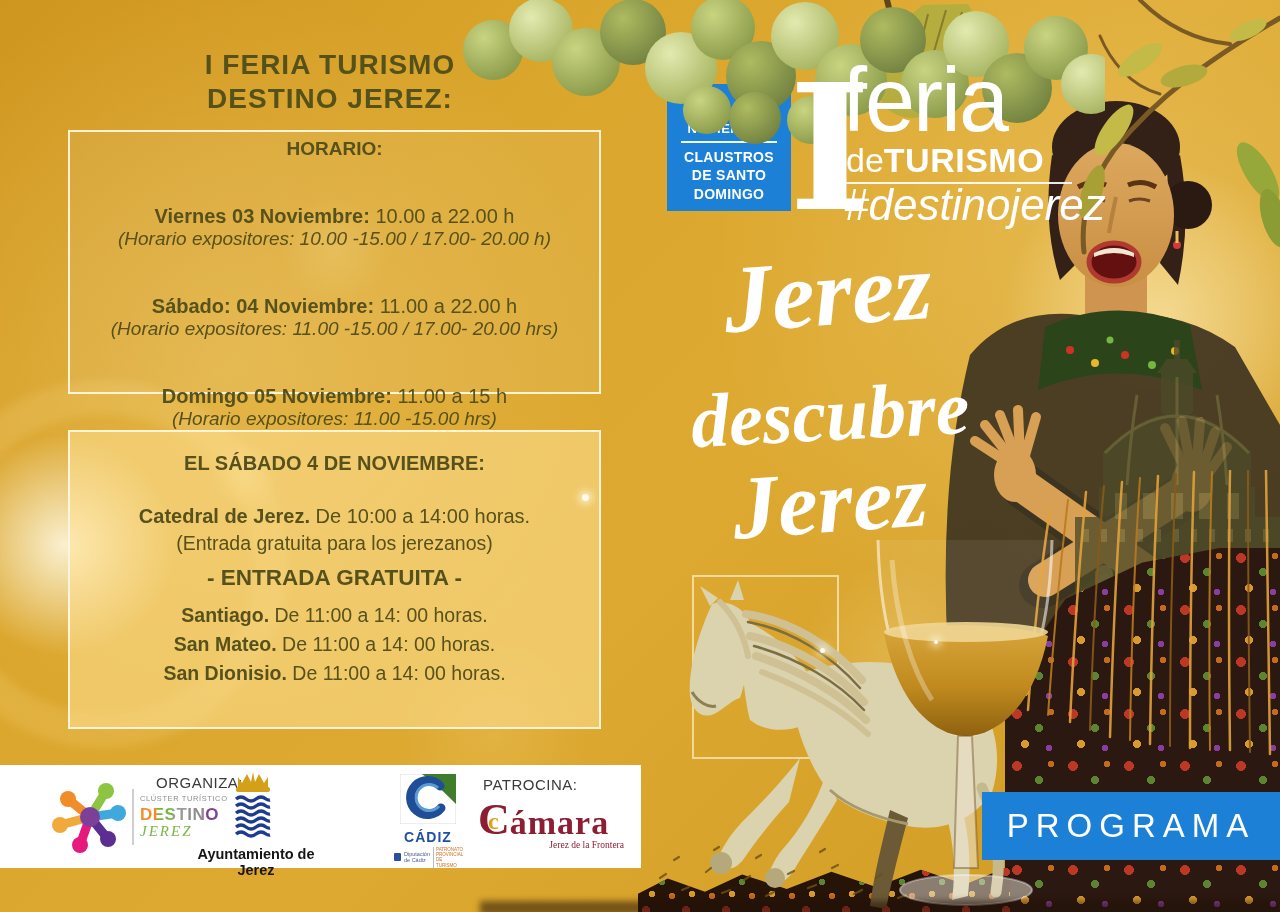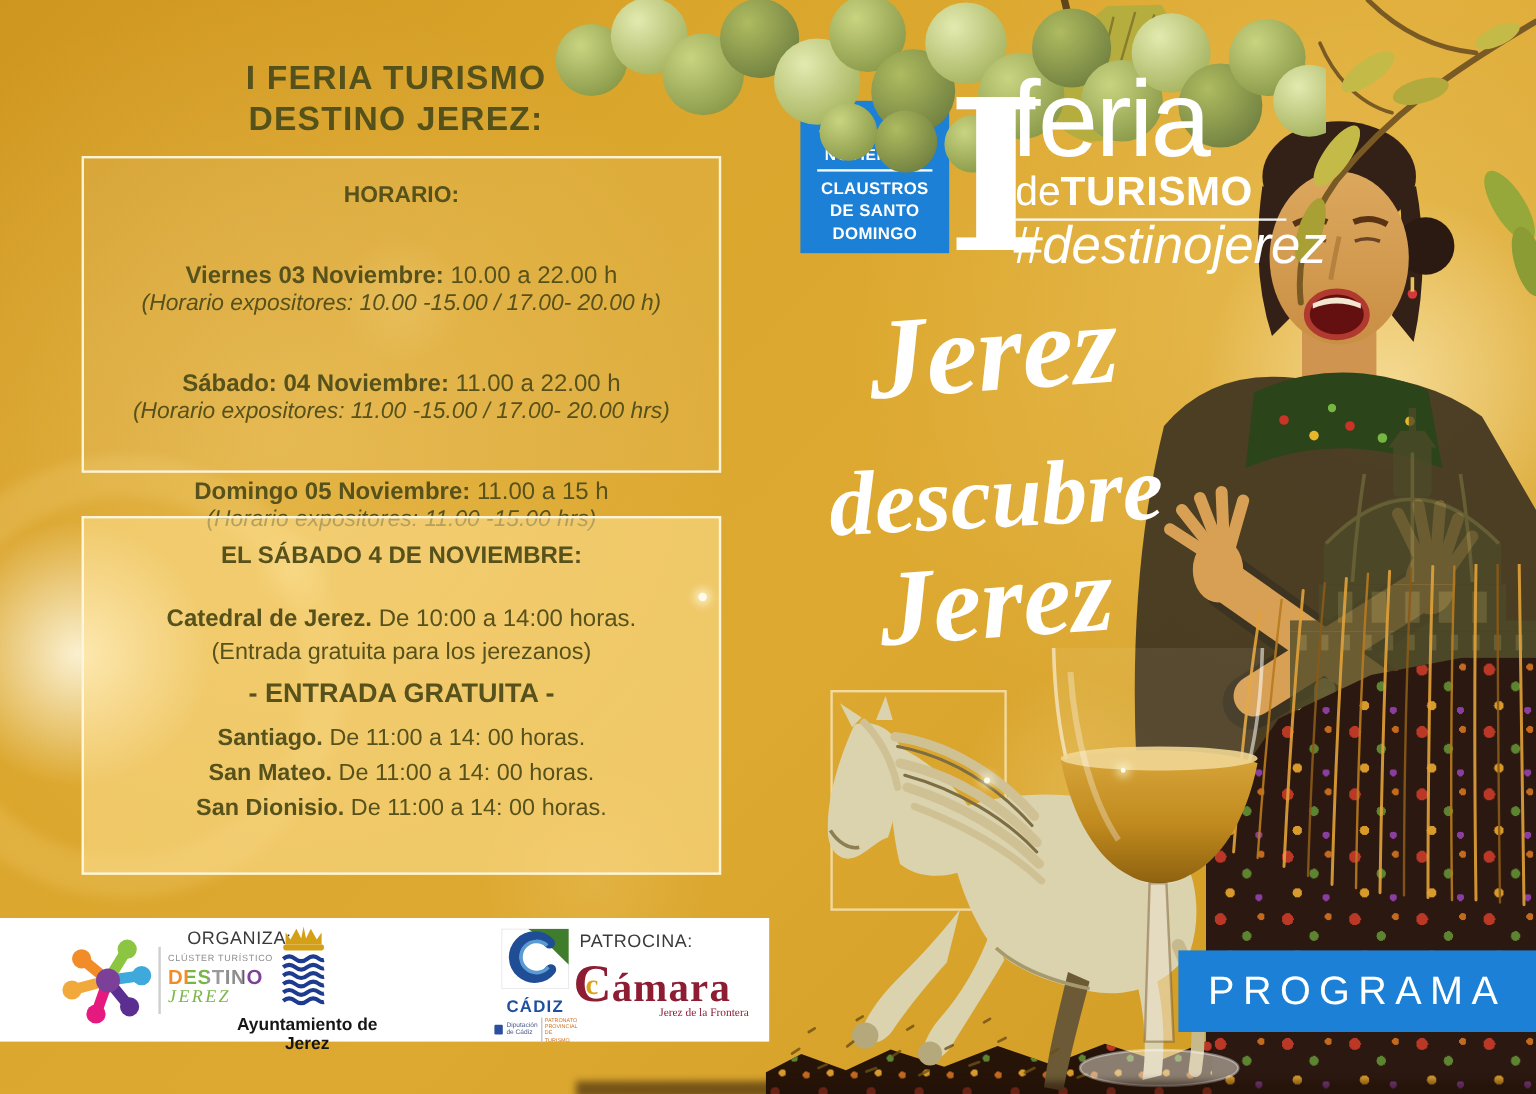--- a/index.html
+++ b/index.html
@@ -28,21 +28,21 @@
   .s2{left:820px;top:648px;width:5px;height:5px;}
   .s3{left:934px;top:640px;width:4px;height:4px;}
   .bottom-shadow{left:480px;top:901px;width:800px;height:14px;background:rgba(32,16,6,.55);filter:blur(3px);}
 
   
   .page-title{left:150px;top:48px;width:360px;text-align:center;color:#55511a;
     font-size:28px;font-weight:bold;letter-spacing:1px;line-height:34px;}
   .box{box-sizing:border-box;border:2px solid rgba(255,248,226,.92);}
   .horario-box{left:68px;top:130px;width:533px;height:264px;background:rgba(255,255,255,.07);
     display:flex;flex-direction:column;justify-content:space-evenly;align-items:center;
-    text-align:center;color:#57511b;padding:20px 8px;}
+    text-align:center;color:#57511b;padding:6px 8px;}
   .horario-box .head{font-size:19px;font-weight:bold;}
   .h-line{font-size:20px;margin-top:45px;}
   .h-line .b{font-weight:bold;}
   .h-note{font-size:19px;font-style:italic;}
   .saturday-box{left:68px;top:430px;width:533px;height:299px;background:rgba(255,226,150,.55);
     text-align:center;color:#57511b;padding:20px 8px 0 8px;}
   .saturday-box .head{font-size:20px;font-weight:bold;margin-bottom:28px;}
   .cat-line{font-size:20px;line-height:27px;}
   .cat-line .b{font-weight:bold;}
   .cat-note{font-size:19.5px;line-height:27px;}
@@ -57,21 +57,21 @@
   .cluster-svg{left:44px;top:12px;}
   .cluster-divider{left:132px;top:24px;width:2px;height:56px;background:#cfcfcf;}
   .cluster-text{left:140px;top:30px;width:110px;line-height:1;}
   .cluster-top{font-size:7.5px;color:#8d8d8d;letter-spacing:.6px;}
   .cluster-mid{margin-top:3px;font-size:17px;font-weight:800;letter-spacing:.5px;
     background:linear-gradient(90deg,#f28c28 0 15%,#76b642 15% 30%,#9a9a9a 30% 44%,#8e8e8e 44% 57%,#7c4099 57% 71%,#9a9a9a 71% 85%,#e6197f 85% 100%);
     -webkit-background-clip:text;background-clip:text;color:transparent;}
   .cluster-script{font-family:cursive;font-style:italic;font-size:15px;color:#7ab648;margin-top:1px;letter-spacing:2px;}
   .ayto-svg{left:230px;top:6px;}
   .ayto-label{left:188px;top:81px;width:136px;text-align:center;font-size:14.5px;font-weight:bold;color:#161616;}
-  .cadiz{left:412px;top:9px;width:68px;text-align:center;}
+  .cadiz{left:394px;top:9px;width:68px;text-align:center;}
   .cadiz-name{font-size:14px;font-weight:800;color:#1e4fa0;letter-spacing:1px;margin-top:1px;}
   .cadiz-row{display:flex;justify-content:center;gap:3px;margin-top:2px;align-items:center;}
   .cadiz-dip{font-size:5.5px;color:#4a5a8a;text-align:left;line-height:1.15;}
   .cadiz-pat{font-size:4.5px;color:#d07020;text-align:left;line-height:1.15;width:26px;border-left:1px solid #bbb;padding-left:2px;}
   .cadiz-emblem{width:9px;height:8px;background:#2a4fa0;border-radius:1px;}
   .camara{left:478px;top:33px;width:152px;}
   .camara-wordmark{font-family:"Liberation Serif",serif;color:#8c1d33;line-height:1;}
   .camara-initial{font-size:44px;font-weight:bold;position:relative;}
   .camara-initial .inner-c{position:absolute;left:10px;top:14px;font-size:24px;color:#dca31c;font-weight:bold;}
   .camara-rest{font-size:34px;font-weight:bold;letter-spacing:1px;}

